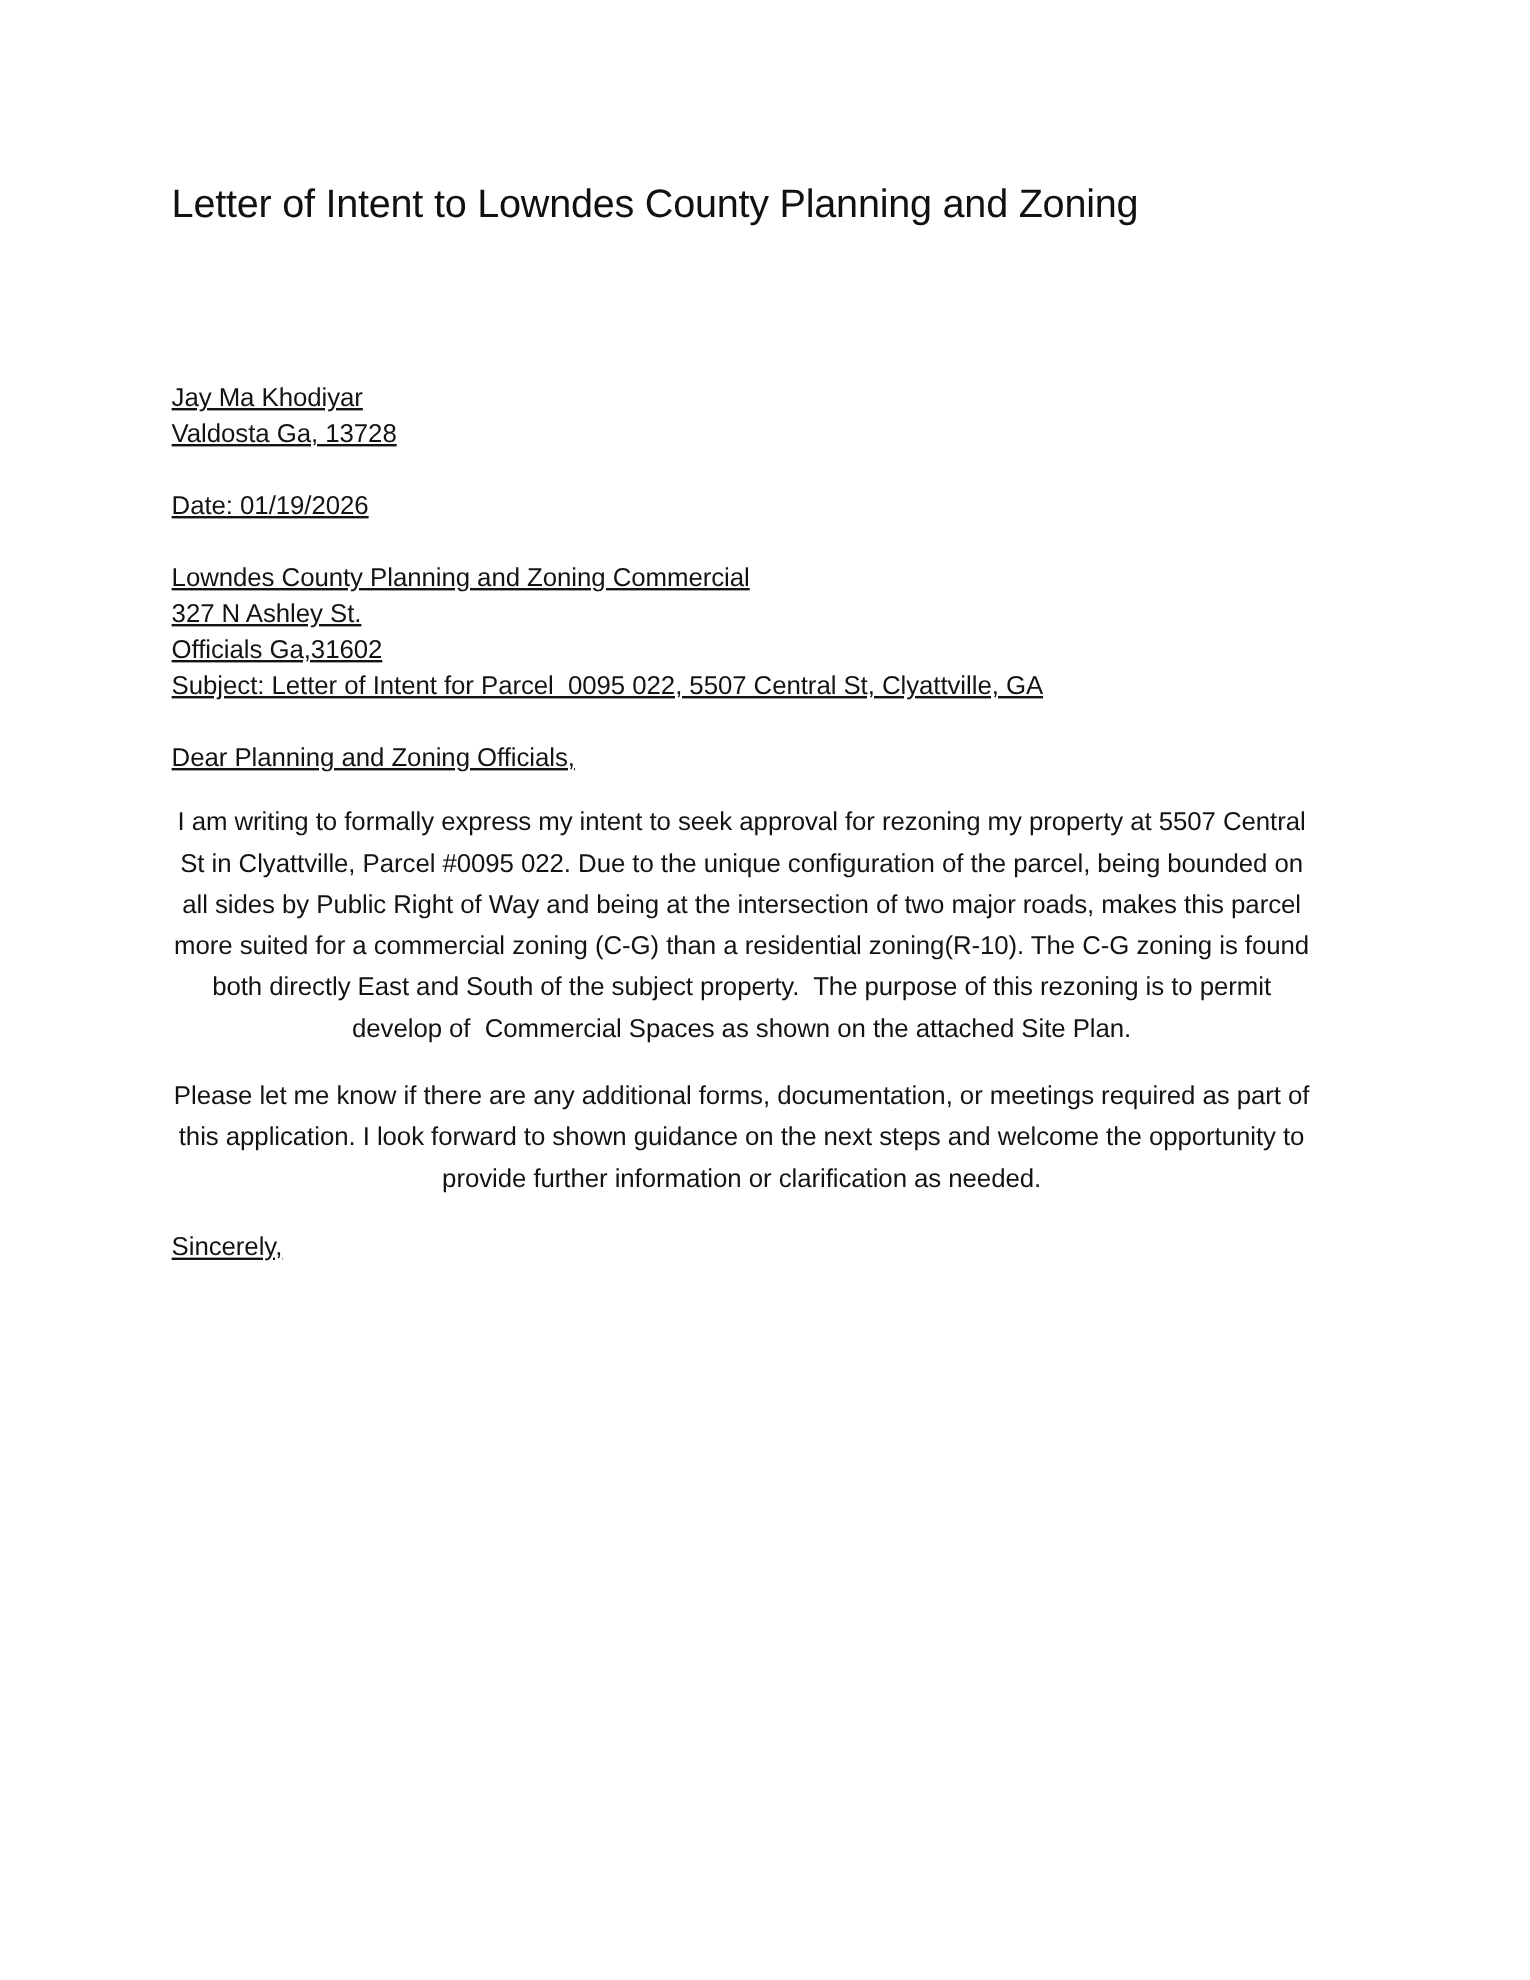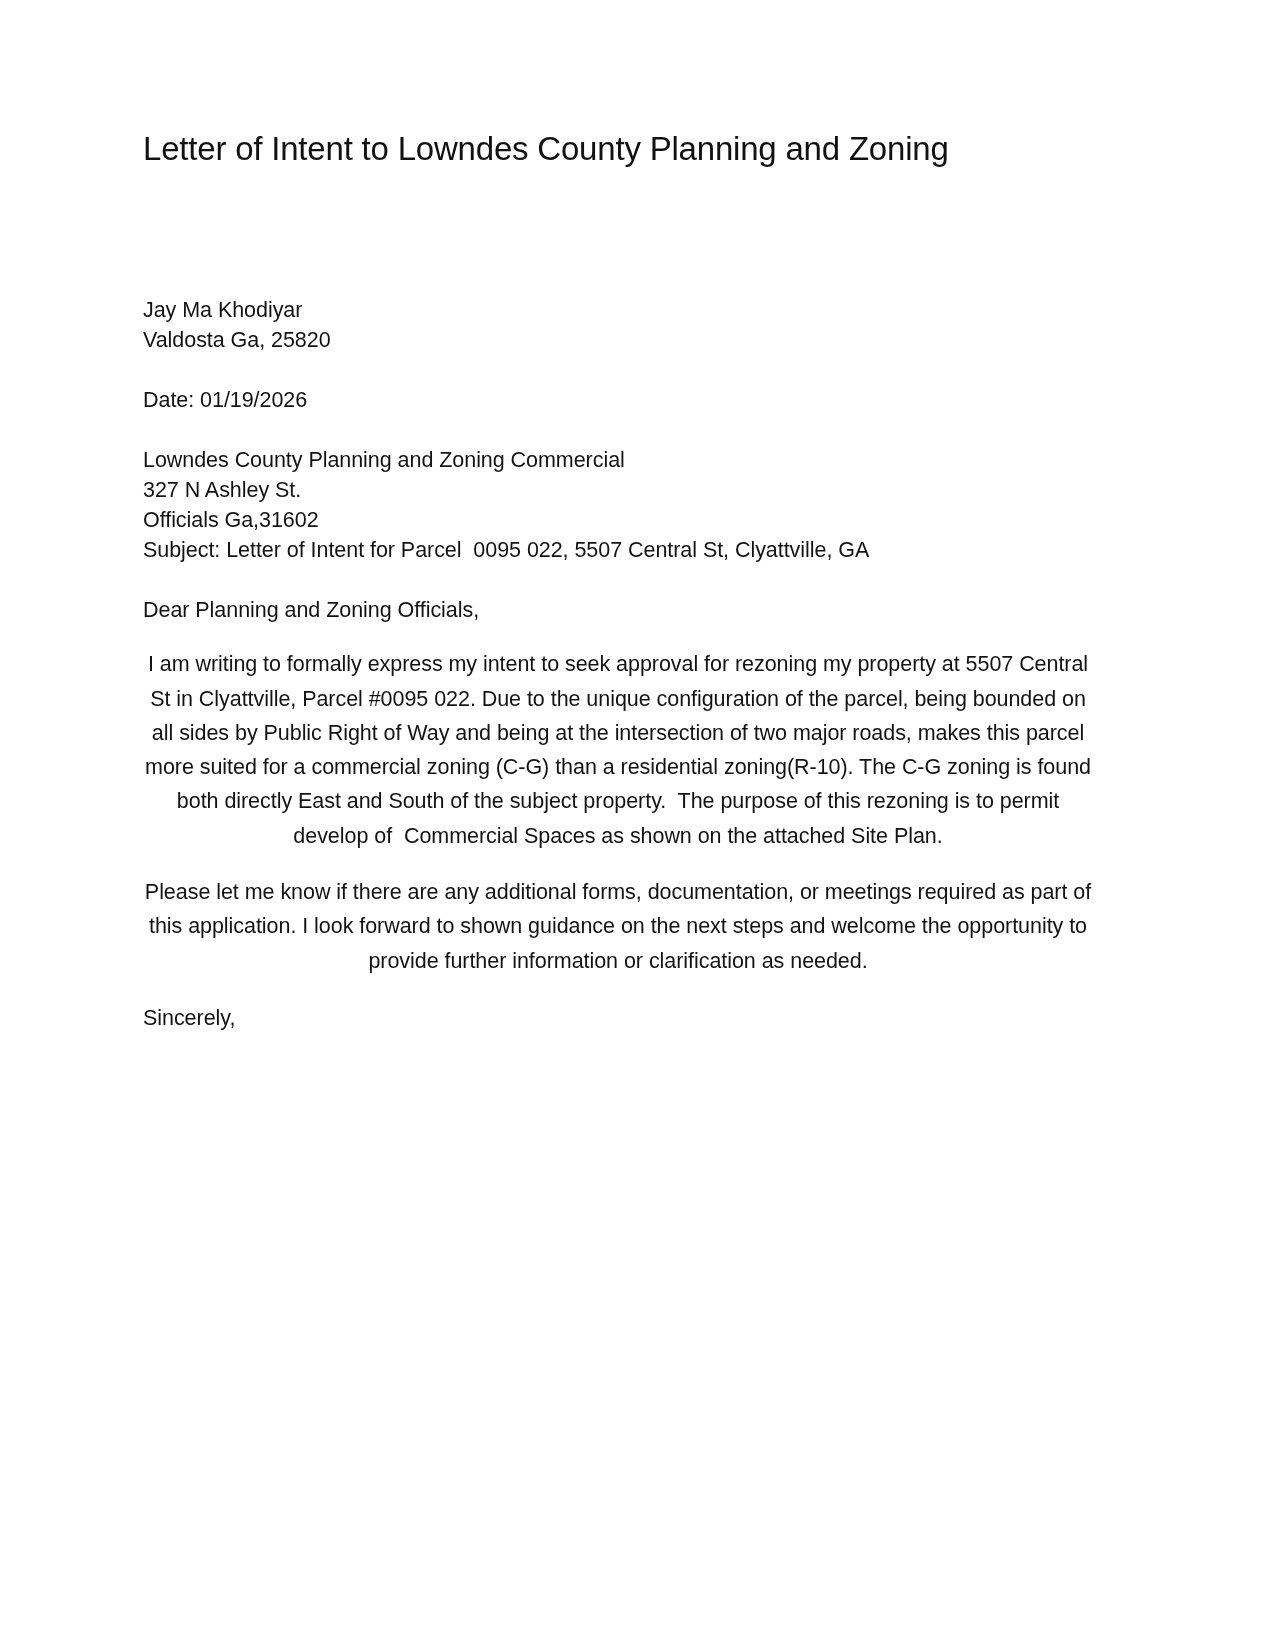--- a/index.html
+++ b/index.html
@@ -14,20 +14,21 @@
     color: #0d0d0d;
     -webkit-font-smoothing: antialiased;
   }
   .page {
     position: relative;
     width: 1275px;
     height: 1244px;
     background: #ffffff;
     box-sizing: border-box;
     overflow: hidden;
+    margin-top: 21px;
   }
   .content {
     position: absolute;
     left: 143px;
     top: 128px;
     width: 950px;
   }
   .doc-title {
     font-size: 33px;
     font-weight: 400;
@@ -35,20 +36,21 @@
     letter-spacing: -0.2px;
     margin: 0 0 0 0;
     color: #111111;
     white-space: nowrap;
   }
   .block {
     font-size: 21.5px;
     line-height: 30px;
     letter-spacing: -0.05px;
     color: #131313;
+    text-decoration: underline;
   }
   .addr-line {
     white-space: pre;
   }
   .sender-block {
     margin-top: 126px;
   }
   .date-block {
     margin-top: 30px;
   }
@@ -77,21 +79,21 @@
 </head>
 <body>
 
 <div class="page">
   <div class="content">
 
     <h1 class="doc-title">Letter of Intent to Lowndes County Planning and Zoning</h1>
 
     <div class="block sender-block">
       <div class="addr-line">Jay Ma Khodiyar</div>
-      <div class="addr-line">Valdosta Ga, 25820</div>
+      <div class="addr-line">Valdosta Ga, 13728</div>
     </div>
 
     <div class="block date-block">
       <div class="addr-line">Date: 01/19/2026</div>
     </div>
 
     <div class="block recipient-block">
       <div class="addr-line">Lowndes County Planning and Zoning Commercial</div>
       <div class="addr-line">327 N Ashley St.</div>
       <div class="addr-line">Officials Ga,31602</div>

